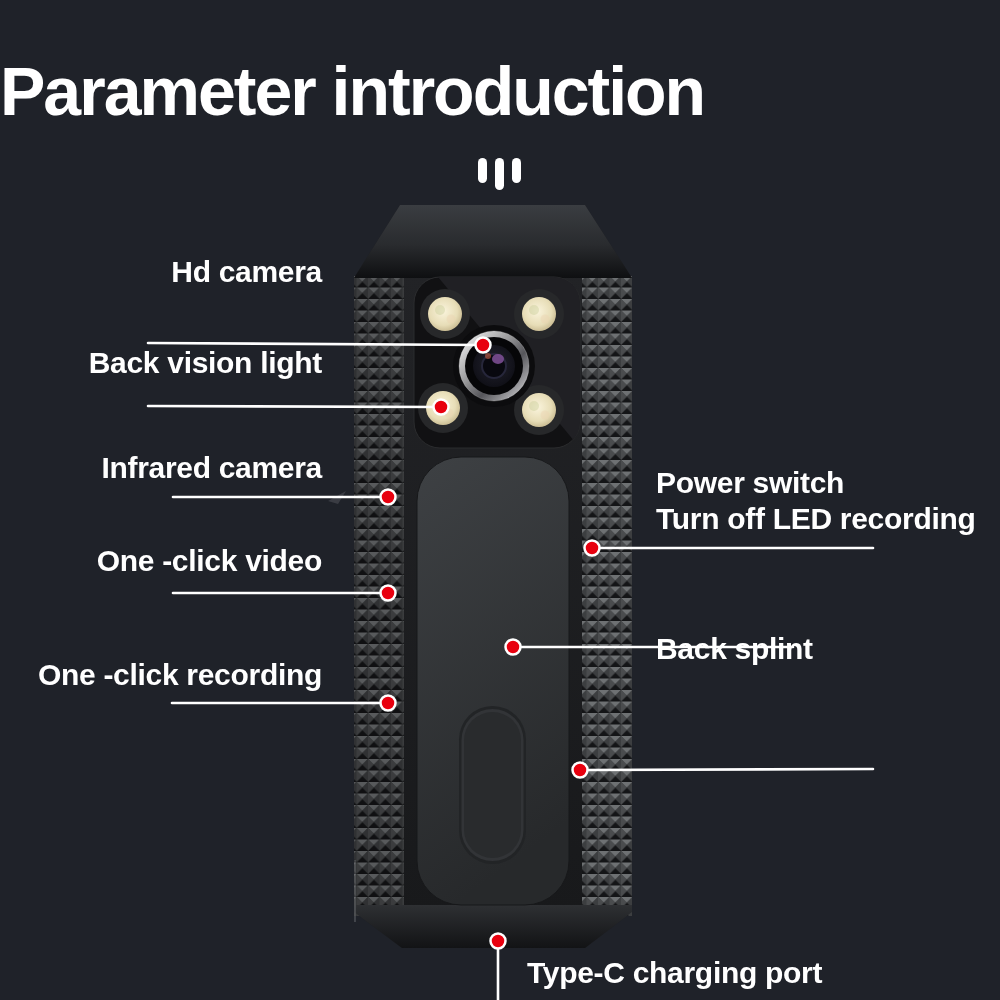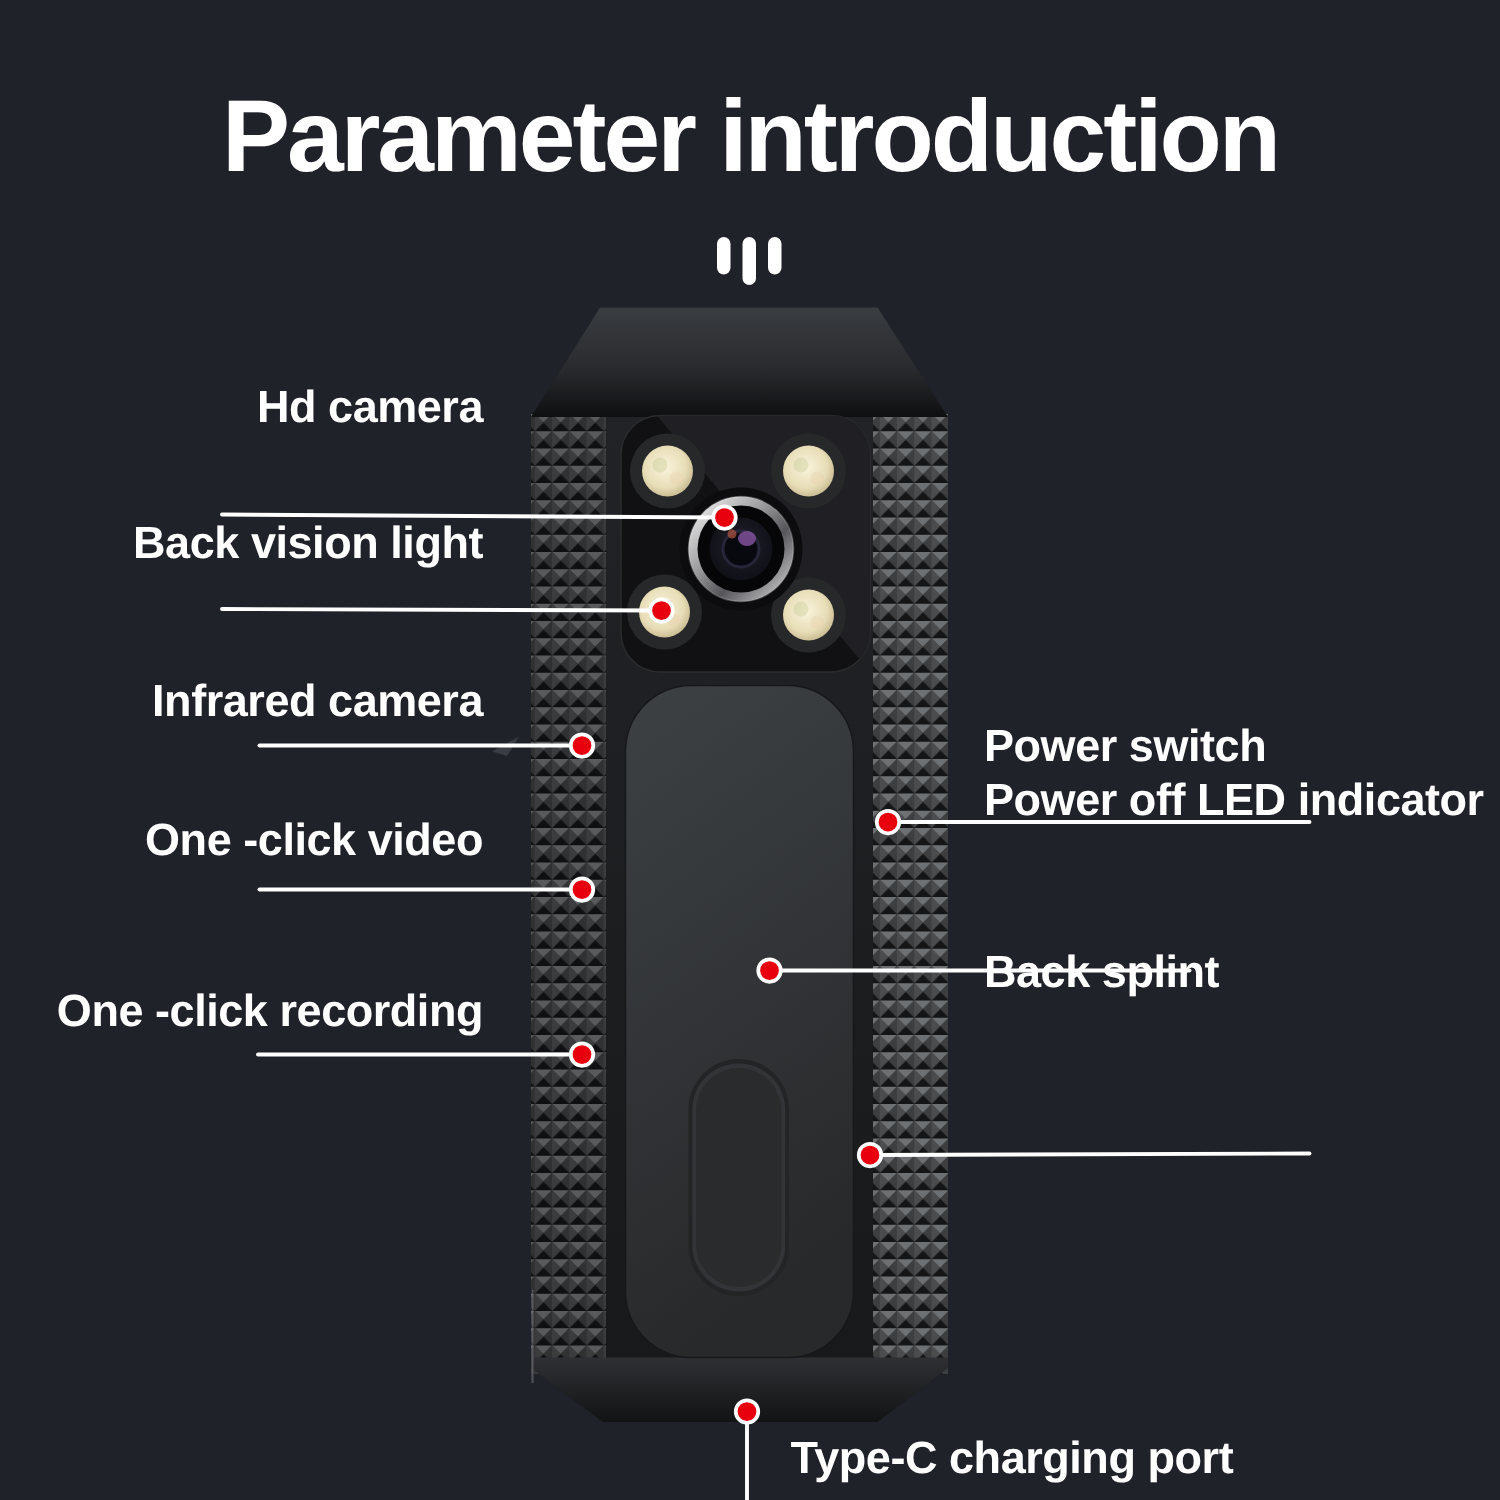--- a/index.html
+++ b/index.html
@@ -8,21 +8,21 @@
   html,body{margin:0;padding:0;}
   body{background:#000;}
   #stage{
     position:relative; width:1000px; height:1000px; overflow:hidden;
     background:var(--background,#1f2229);
     font-family:"Liberation Sans", sans-serif;
   }
   #device-svg{position:absolute; left:0; top:0;}
   .title{
     position:absolute; top:55px; left:0; width:1000px;
-    text-align:center; color:var(--text,#fff);
+    text-align:left; color:var(--text,#fff);
     font-size:68px; font-weight:700; letter-spacing:-2px; line-height:72px;
     white-space:nowrap;
   }
   .label{
     position:absolute; color:var(--text,#fff);
     font-size:30px; font-weight:700; letter-spacing:-0.3px; line-height:36px;
     white-space:nowrap;
     text-align:right;
   }
   .label.l-right{ right:678px; text-align:left; }
@@ -159,21 +159,21 @@
   </svg>
 
   <div class="title">Parameter introduction</div>
 
   <div class="label l-right" style="top:254px">Hd camera</div>
   <div class="label l-right" style="top:345px">Back vision light</div>
   <div class="label l-right" style="top:450px">Infrared camera</div>
   <div class="label l-right" style="top:543px">One -click video</div>
   <div class="label l-right" style="top:657px">One -click recording</div>
 
-  <div class="label l-left" style="top:480px">
+  <div class="label l-left" style="top:465px">
     <div>Power switch</div>
-    <div>Power off LED indicator</div>
+    <div>Turn off LED recording</div>
   </div>
   <div class="label l-left" style="top:631px">Back splint</div>
 
   <div class="label" style="top:955px; left:527px">Type-C charging port</div>
 
 </div>
 
 </body></html>

